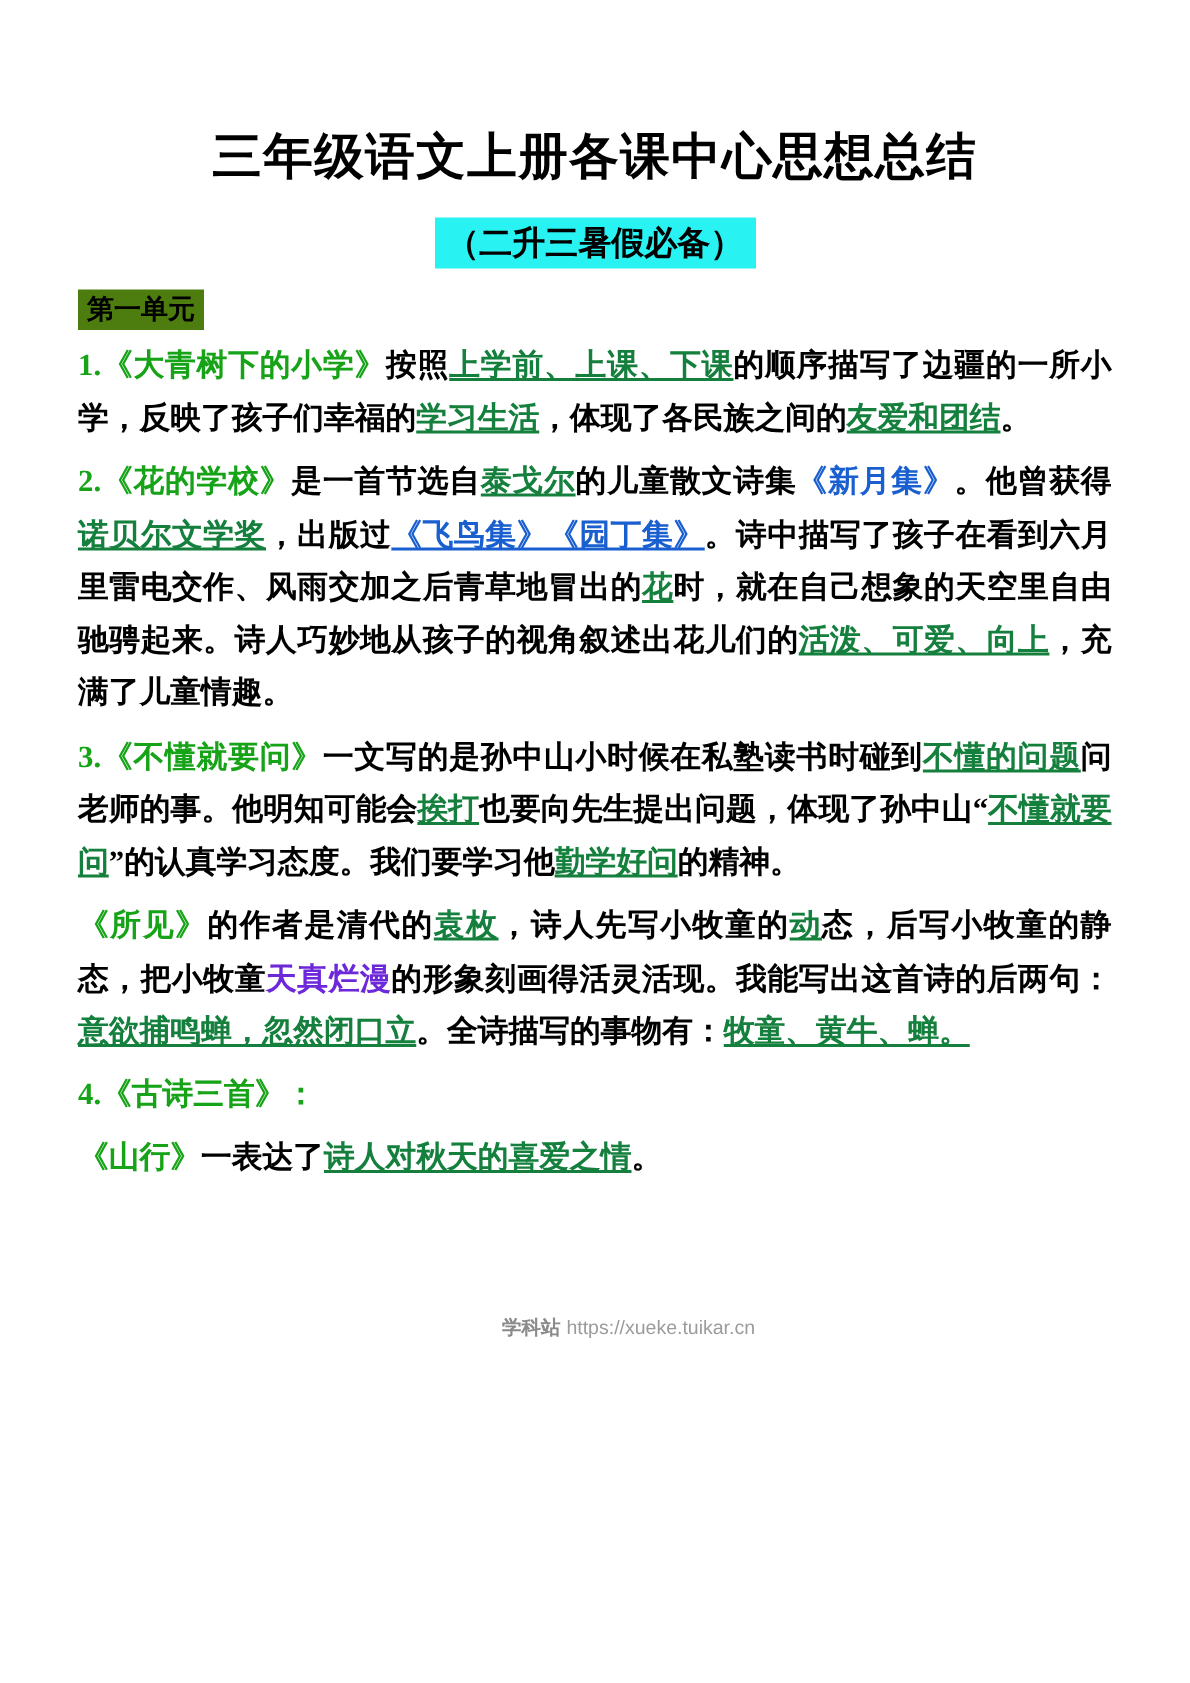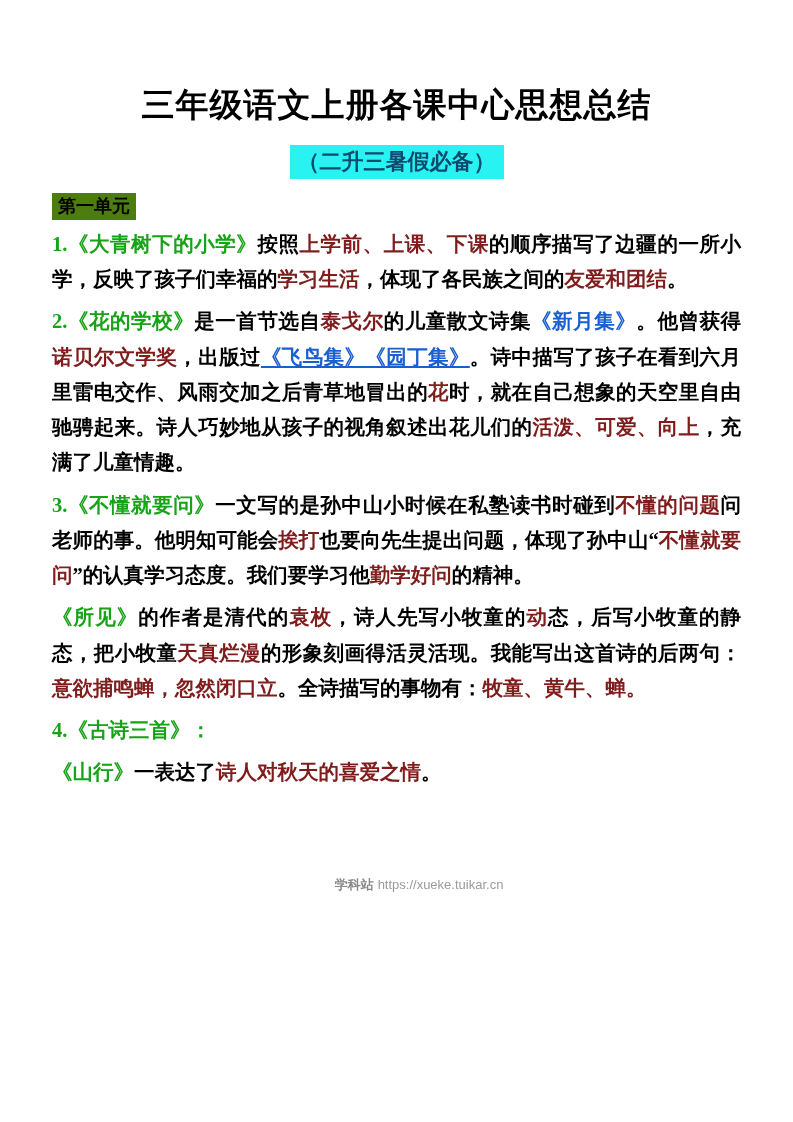--- a/index.html
+++ b/index.html
@@ -30,21 +30,21 @@
     margin: 22px 0 0 0;
     line-height: 1.3;
   }
   .subtitle-wrap {
     text-align: center;
     margin-top: 18px;
   }
   .subtitle {
     display: inline-block;
     background: #29f2f2;
-    color: #0c4a6e;
+    color: #000000;
     font-size: 22px;
     font-weight: bold;
     padding: 2px 8px;
     line-height: 1.35;
   }
   .unit-head-wrap {
     margin-top: 14px;
   }
   .unit-head {
     display: inline-block;
@@ -57,24 +57,24 @@
   }
   .para {
     font-size: 20.5px;
     line-height: 1.72;
     margin: 7px 0 0 0;
     text-align: justify;
     text-justify: inter-ideograph;
     font-weight: bold;
   }
   .green { color: #17a317; }
-  .red { color: #7f1d1d; }
+  .red { color: #6d28d9; }
   .black { color: #000000; margin-top: 41px; }
   .u { text-decoration: underline; text-underline-offset: 2px; }
-  .red-u { color: #7f1d1d; text-underline-offset: 2px; }
+  .red-u { color: #15803d; text-decoration: underline; text-underline-offset: 2px; }
   .footer {
     position: absolute;
     left: 0;
     right: 0;
     bottom: 26px;
     text-align: center;
     font-size: 13px;
     color: #9b9b9b;
     font-family: "Liberation Sans", sans-serif;
     margin-left: 45px;

